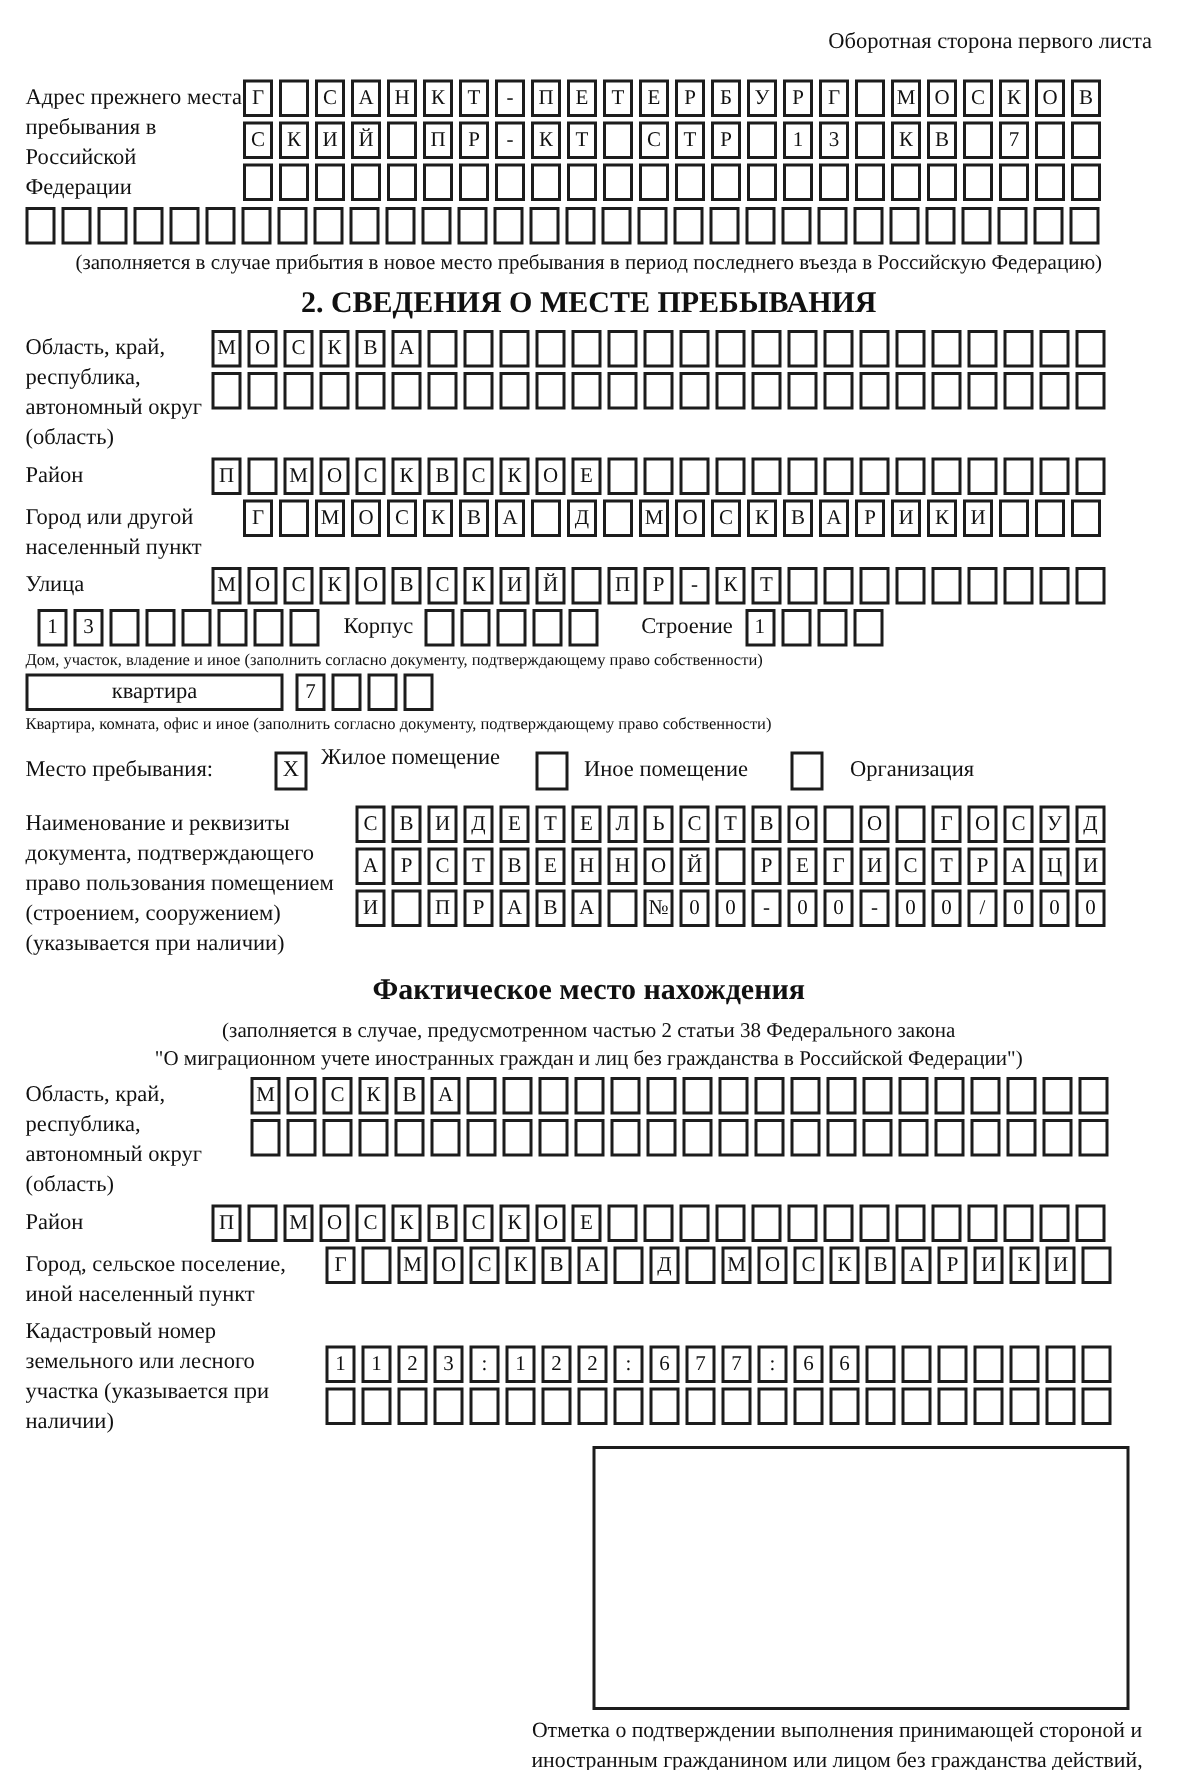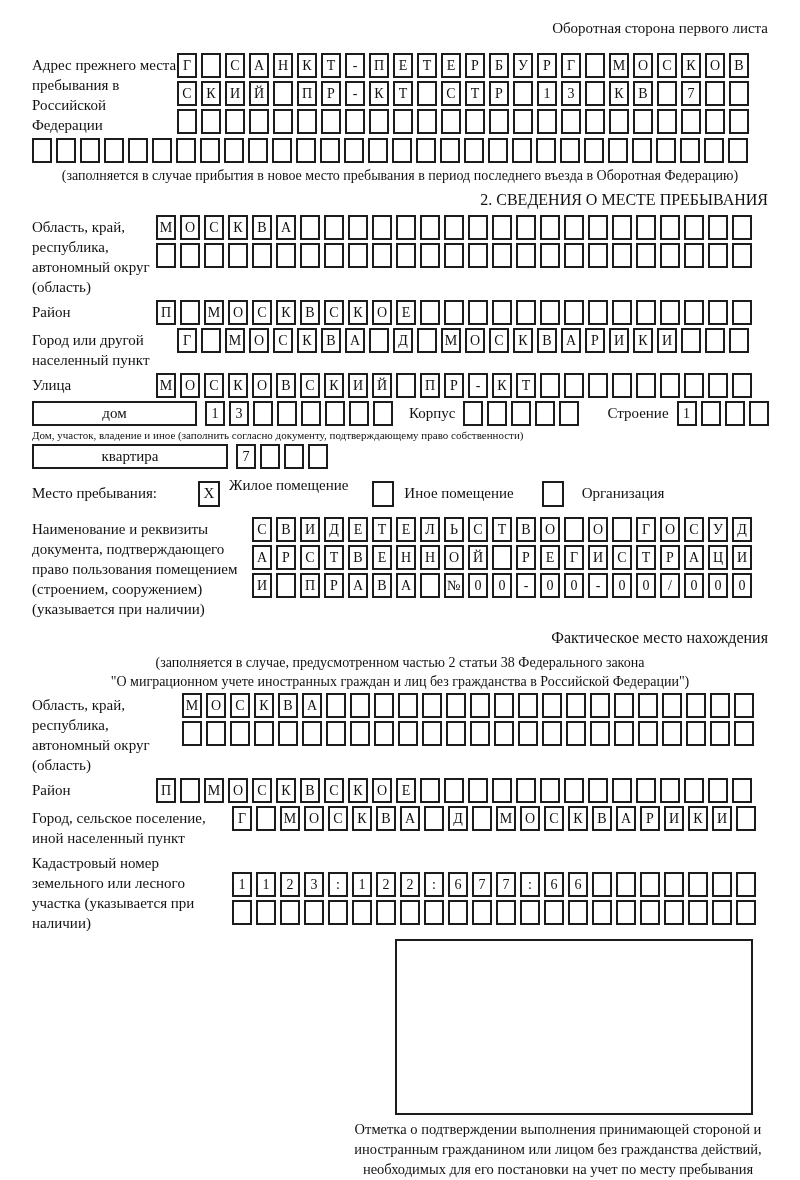--- a/index.html
+++ b/index.html
@@ -1,29 +1,29 @@
 <!DOCTYPE html>
 <html lang="ru"><head>
 <meta charset="utf-8">
 <style>
   html,body{margin:0;padding:0;background:#fff;}
   body{width:800px;height:1180px;font-family:"Liberation Serif","DejaVu Serif",serif;color:#111;}
-  .page{box-sizing:border-box;width:800px;height:1180px;padding:20px 32px 10px 32px;position:relative;}
+  .page{box-sizing:border-box;width:800px;height:1180px;padding:20px 32px 10px 17px;position:relative;}
   .hdr{ text-align:right;font-size:15px;margin-bottom:16px;}
   .field{display:flex;align-items:flex-start;margin-bottom:3px;}
   .lbl{flex-shrink:0;font-size:15px;line-height:20px;padding-top:2px;}
   .lw145{width:145px;} .lw124{width:124px;} .lw150{width:150px;} .lw200{width:200px;} .lw220{width:220px;}
   .rows{display:flex;flex-direction:column;gap:3px;}
   .cells{display:flex;gap:4px;}
   .cbox{box-sizing:border-box;display:inline-flex;width:20px;height:25px;border:2px solid #1c1c1c;
         align-items:center;justify-content:center;font-size:14px;flex-shrink:0;background:#fff;}
   .wbox{box-sizing:border-box;height:25px;border:2px solid #1c1c1c;display:inline-flex;
         align-items:center;justify-content:center;font-size:15px;flex-shrink:0;}
   .note{ text-align:center;font-size:14px;line-height:19px;margin:3px 0 2px 0;}
-  .sect{ text-align:right;font-size:16px;font-weight:normal;margin:6px 0 6px 0;}
+  .sect{ text-align:center;font-size:20px;font-weight:bold;margin:6px 0 6px 0;}
   .cap{ font-size:11px;margin:2px 0 3px 0;}
   .inlbl{font-size:15px;line-height:25px;}
   .chk{box-sizing:border-box;display:inline-flex;width:22px;height:26px;border:2px solid #1c1c1c;
        align-items:center;justify-content:center;font-size:15px;flex-shrink:0;}
   .stamp-box{box-sizing:border-box;width:358px;height:176px;border:2px solid #1c1c1c;margin:6px 15px 4px auto;}
   .stamp-cap{width:420px;margin-left:auto;text-align:center;font-size:14.5px;line-height:20px;}
   .mt21{margin-top:21px;}
 </style>
 </head>
 <body>
@@ -140,21 +140,21 @@
       <span class="cbox"></span>
       <span class="cbox"></span>
       <span class="cbox"></span>
       <span class="cbox"></span>
       <span class="cbox"></span>
       <span class="cbox"></span>
       <span class="cbox"></span>
       <span class="cbox"></span>
       <span class="cbox"></span>
     </div>
-  <div class="note">(заполняется в случае прибытия в новое место пребывания в период последнего въезда в Оборотная Федерацию)</div>
+  <div class="note">(заполняется в случае прибытия в новое место пребывания в период последнего въезда в Российскую Федерацию)</div>
 
   <div class="sect">2. СВЕДЕНИЯ О МЕСТЕ ПРЕБЫВАНИЯ</div>
 
   <div class="field">
     <div class="lbl lw124">Область, край, республика, автономный округ (область)</div>
     <div class="rows">
       <div class="cells">
           <span class="cbox">М</span>
           <span class="cbox">О</span>
           <span class="cbox">С</span>
@@ -297,21 +297,20 @@
         <span class="cbox"></span>
         <span class="cbox"></span>
         <span class="cbox"></span>
         <span class="cbox"></span>
         <span class="cbox"></span>
         <span class="cbox"></span>
       </div>
   </div>
 
   <div class="field">
-    <div class="wbox" style="width:165px;">дом</div>
     <div class="cells" style="margin-left:8px;">
         <span class="cbox">1</span>
         <span class="cbox">3</span>
         <span class="cbox"></span>
         <span class="cbox"></span>
         <span class="cbox"></span>
         <span class="cbox"></span>
         <span class="cbox"></span>
         <span class="cbox"></span>
       </div>
@@ -327,28 +326,29 @@
     <div class="cells">
         <span class="cbox">1</span>
         <span class="cbox"></span>
         <span class="cbox"></span>
         <span class="cbox"></span>
       </div>
   </div>
   <div class="cap">Дом, участок, владение и иное (заполнить согласно документу, подтверждающему право собственности)</div>
 
   <div class="field">
-    <div class="wbox" style="width:196px;">квартира</div>
+    <div class="wbox" style="width:172px;">квартира</div>
     <div class="cells" style="margin-left:8px;">
         <span class="cbox">7</span>
         <span class="cbox"></span>
         <span class="cbox"></span>
         <span class="cbox"></span>
       </div>
   </div>
+  <div class="cap">Квартира, комната, офис и иное (заполнить согласно документу, подтверждающему право собственности)</div>
 
   <div class="field" style="align-items:center;margin-top:4px;">
     <div class="inlbl" style="width:166px;">Место пребывания:</div>
     <span class="chk">X</span>
     <span class="inlbl" style="margin:0 24px 16px 9px;font-family:Liberation Serif, serif;">Жилое помещение</span>
     <span class="chk"></span>
     <span class="inlbl" style="margin:0 28px 0 10px;">Иное помещение</span>
     <span class="chk"></span>
     <span class="inlbl" style="margin-left:18px;">Организация</span>
   </div>

